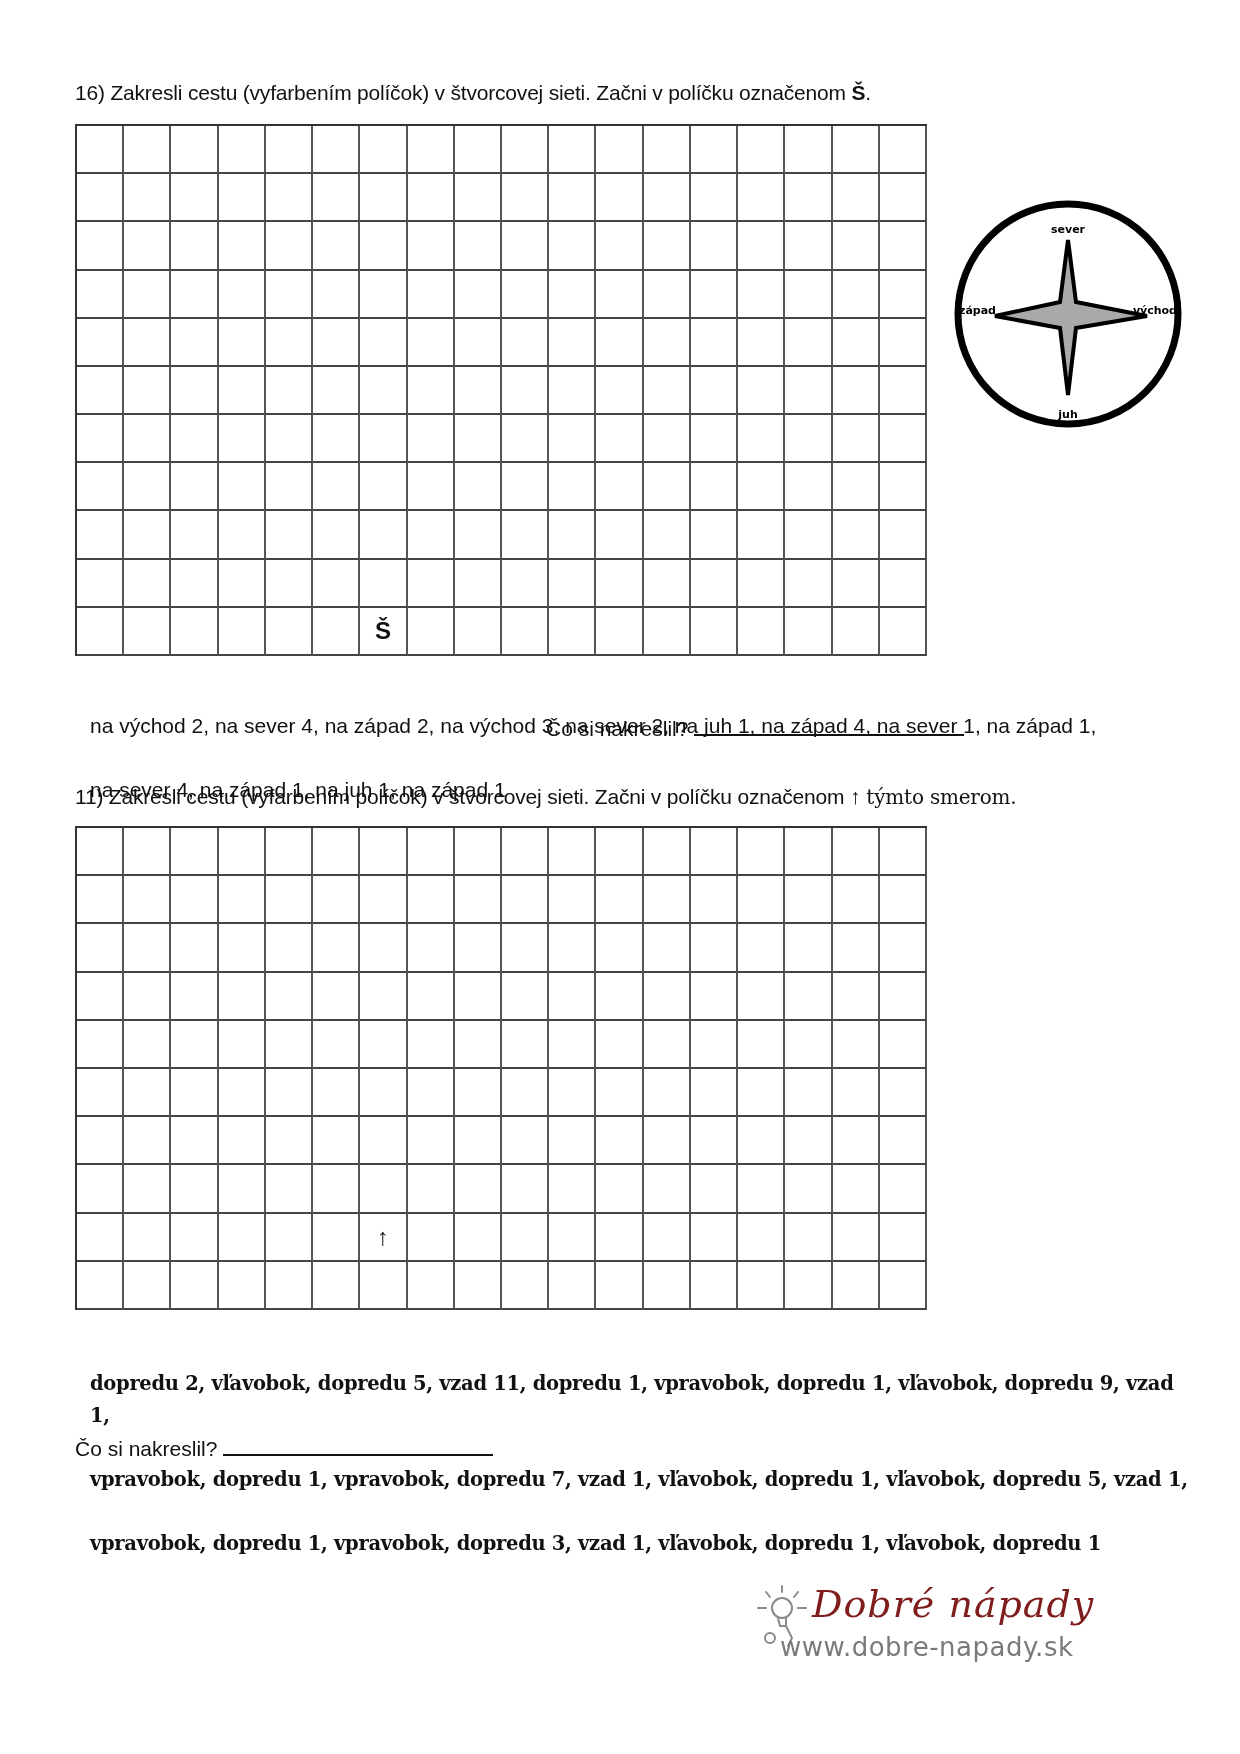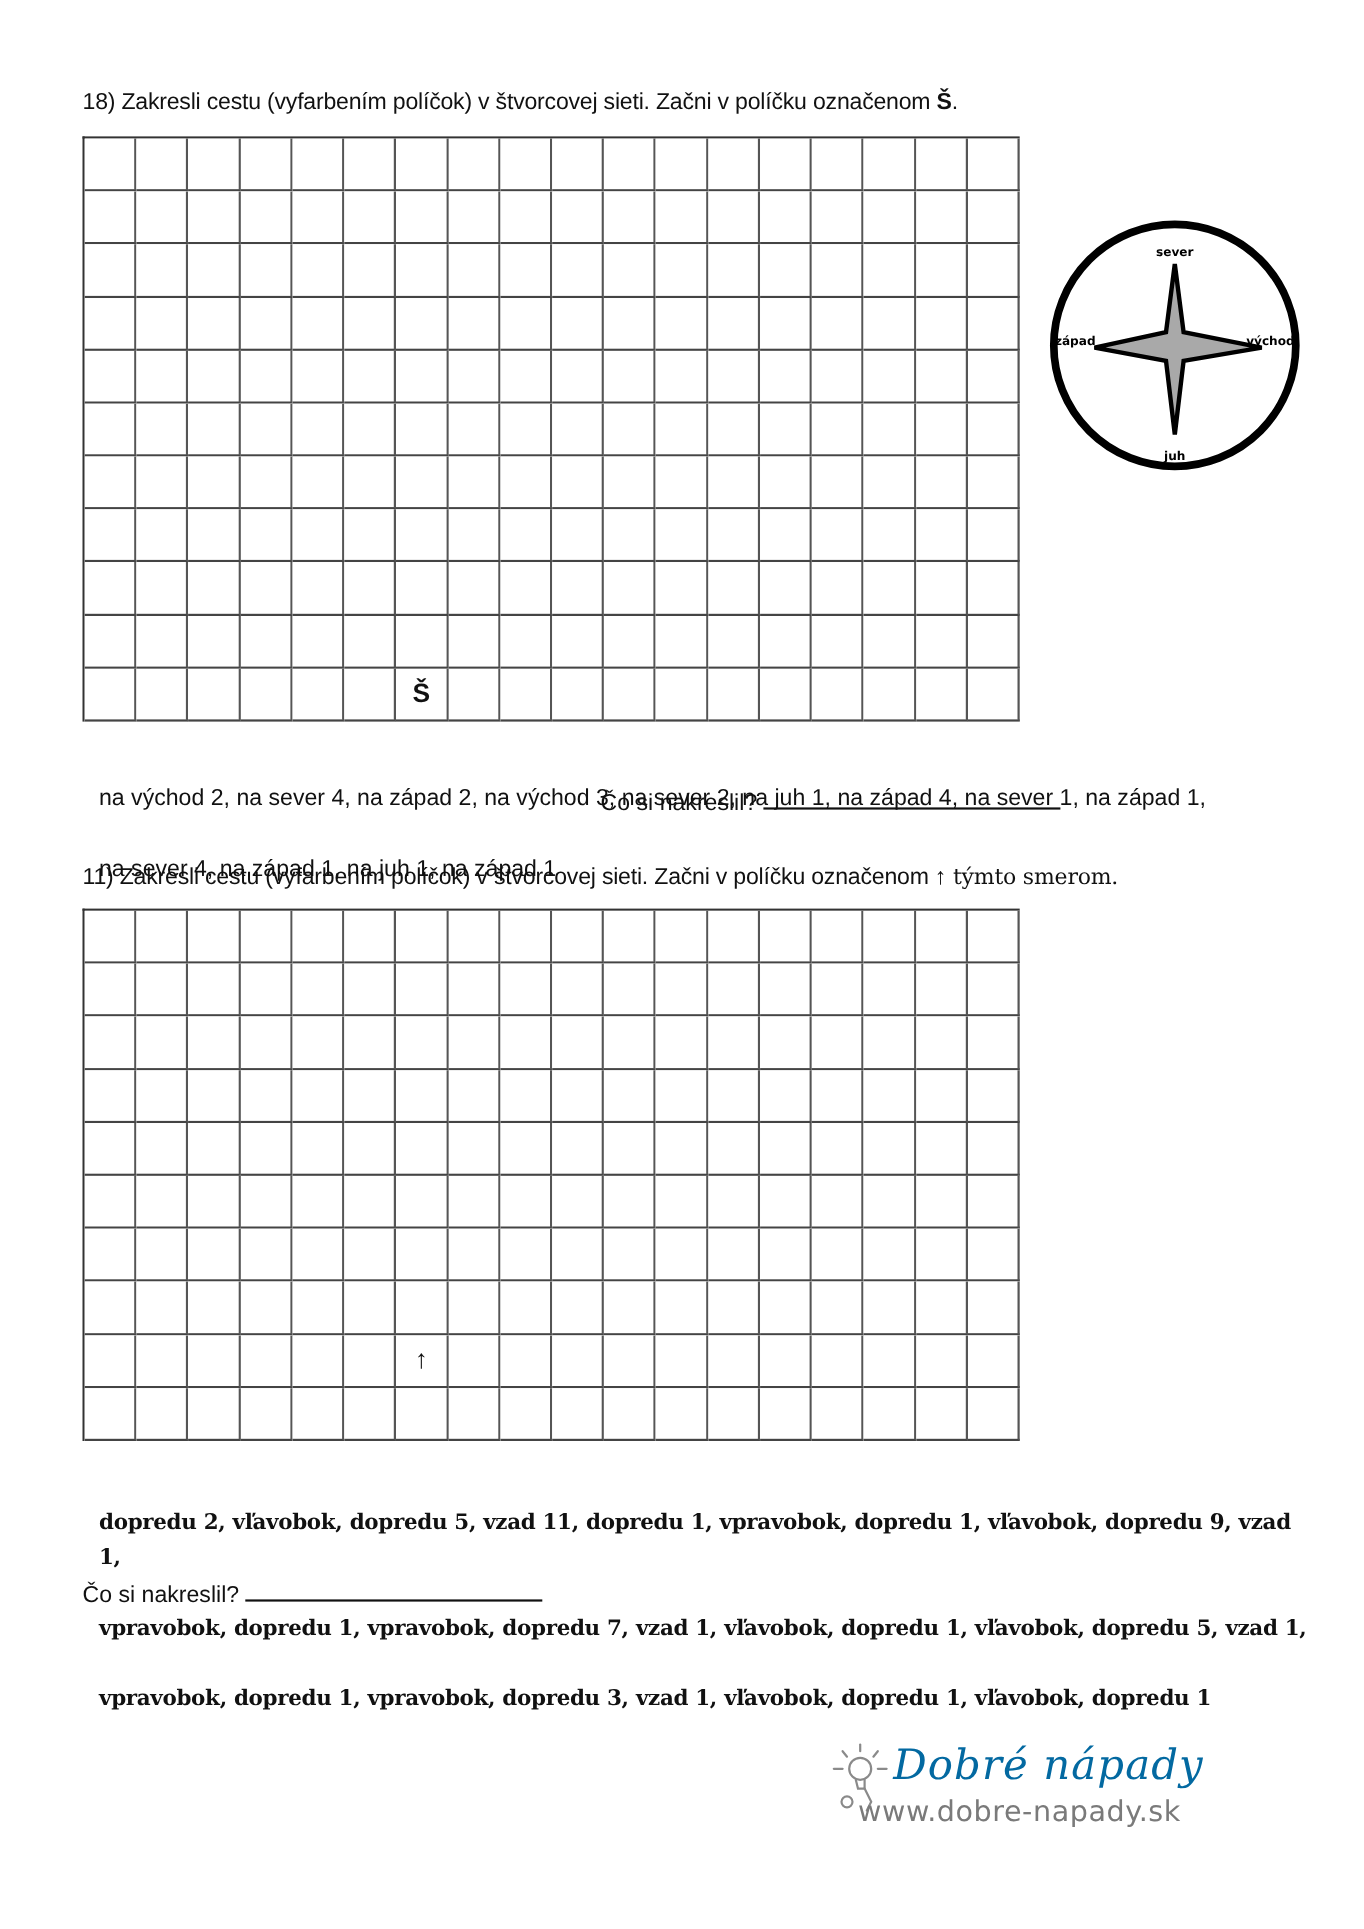--- a/index.html
+++ b/index.html
@@ -37,32 +37,32 @@
   }
   .answer-line .blank {
     display: inline-block; border-bottom: 2px solid #111; width: 270px; height: 22px; vertical-align: baseline;
     margin-left: 6px;
   }
   .compass { position: absolute; left: 950px; top: 196px; width: 236px; height: 236px; }
   .compass-label { font-family: "DejaVu Sans", sans-serif; font-size: 11px; font-weight: bold; }
   .logo { position: absolute; left: 752px; top: 1582px; width: 320px; height: 76px; color: #8a8a8a; }
   .logo-text {
     position: absolute; left: 60px; top: 0px; font-family: "DejaVu Serif", serif; font-style: italic;
-    font-size: 38px; color: #0369a1; letter-spacing: 1px; white-space: nowrap;
+    font-size: 38px; color: #7f1d1d; letter-spacing: 1px; white-space: nowrap;
   }
   .logo-url {
     position: absolute; left: 28px; top: 50px; font-family: "DejaVu Sans", sans-serif;
     font-size: 26px; color: #7a7a7a; white-space: nowrap; letter-spacing: 0.5px;
   }
 </style>
 </head>
 <body>
 
 <div class="task-title" style="top:80px;">
-  <span>18) Zakresli cestu (vyfarbením políčok) v štvorcovej sieti. Začni v políčku označenom </span><span class="marker">Š</span><span>.</span>
+  <span>16) Zakresli cestu (vyfarbením políčok) v štvorcovej sieti. Začni v políčku označenom </span><span class="marker">Š</span><span>.</span>
 </div>
 
 <div class="grid" id="grid10" style="top:124px; width:852px; height:532px; grid-template-columns: repeat(18, 1fr); grid-template-rows: repeat(11, 1fr);">
     <div class="cell"></div>
     <div class="cell"></div>
     <div class="cell"></div>
     <div class="cell"></div>
     <div class="cell"></div>
     <div class="cell"></div>
     <div class="cell"></div>

